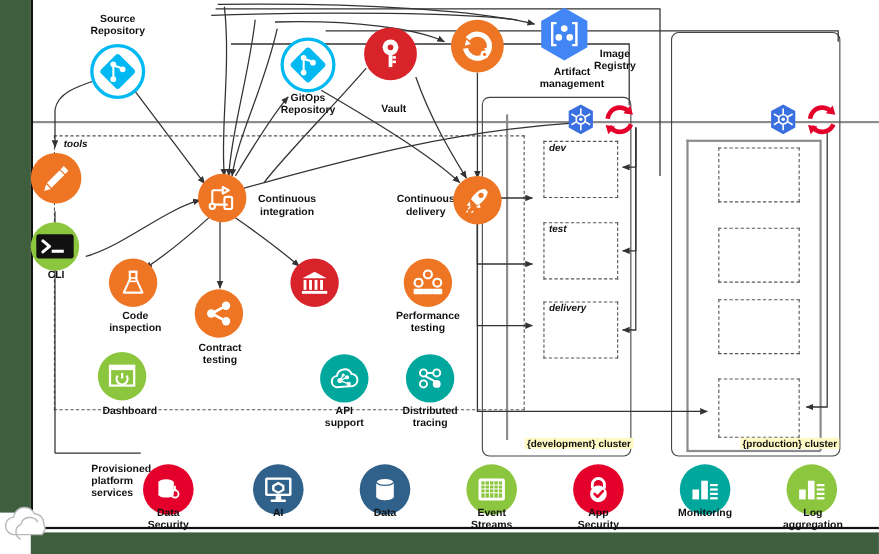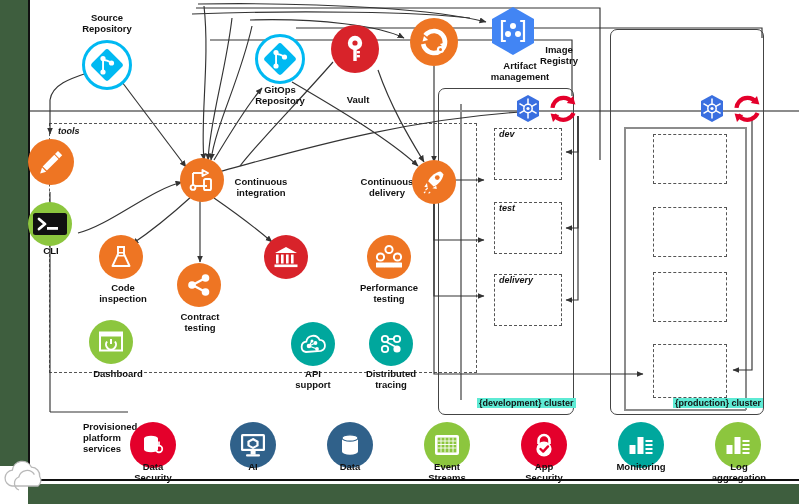--- a/index.html
+++ b/index.html
@@ -2,21 +2,21 @@
 <html><head>
 <meta charset="utf-8">
 <style>
   html,body{margin:0;padding:0;background:#ffffff;}
   body{width:799px;height:504px;overflow:hidden;font-family:"Liberation Sans",sans-serif;}
   #stage{position:relative;width:799px;height:504px;background:#fff;}
 
   .lbl{position:absolute;font-weight:bold;font-size:9.5px;line-height:11px;color:#111;text-align:center;white-space:pre-line;}
   .lbl-left{text-align:left;margin-left:43px;}
   .ital{font-style:italic;font-weight:normal;font-size:9px;color:#111;}
-  .boxcap{position:absolute;font-weight:bold;font-size:9px;color:#111;background:#5eead4;padding:0 2px;}
+  .boxcap{position:absolute;font-weight:bold;font-size:9px;color:#111;background:#fef9c3;padding:0 2px;}
 
   .node{position:absolute;border-radius:50%;display:flex;align-items:center;justify-content:center;}
   .node svg{display:block;}
   .hexnode{position:absolute;display:flex;align-items:center;justify-content:center;}
 
   .ring{box-sizing:border-box;background:#fff;border-radius:50%;}
 
   svg.wires{position:absolute;left:0;top:0;width:799px;height:504px;pointer-events:none;}
 </style>
 </head>

